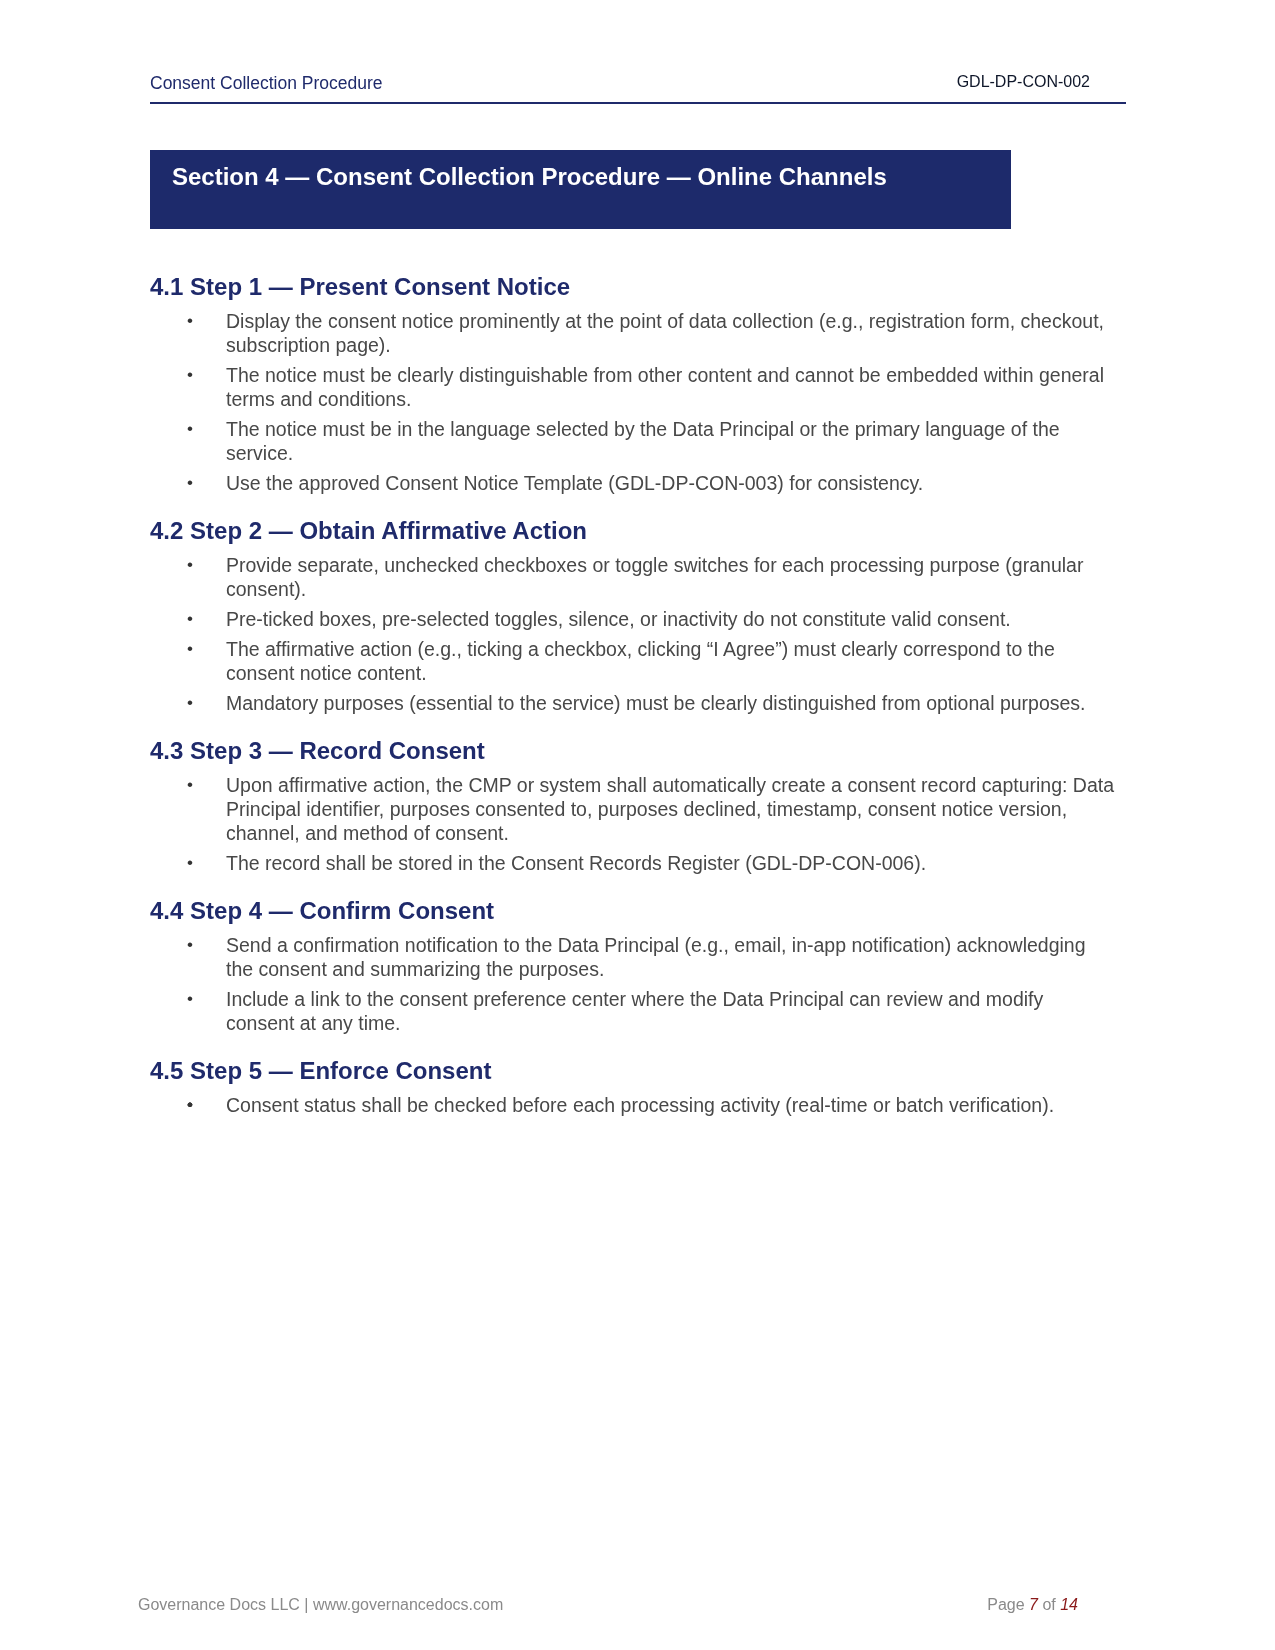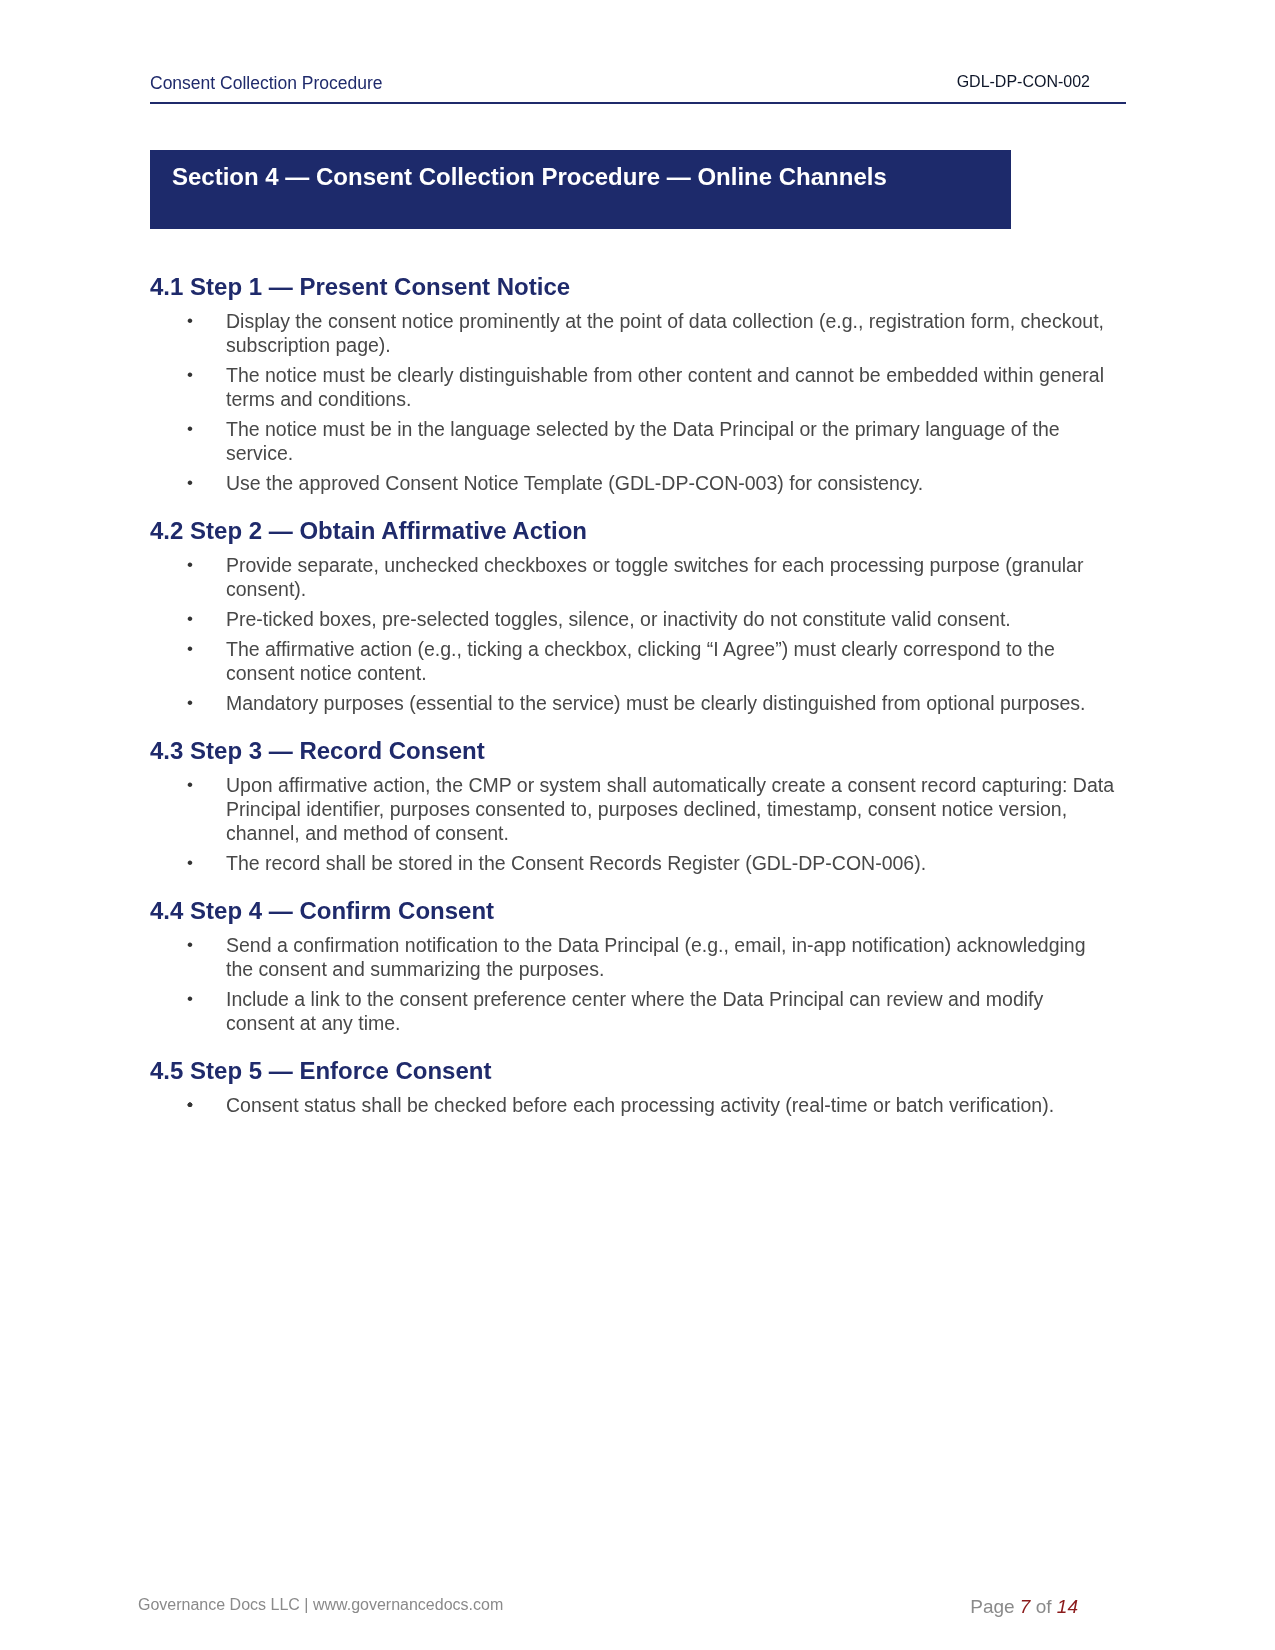--- a/index.html
+++ b/index.html
@@ -30,21 +30,21 @@
   .step li {
     position: relative; padding-left: 76px; padding-right: 10px;
     font-size: 19.5px; line-height: 24px; color: #484848; margin-bottom: 6px;
   }
   .step li .bullet {
     position: absolute; left: 37px; top: 0; font-size: 17px; color: #333333;
   }
 
   .page-footer { position: absolute; left: 138px; top: 1557px; width: 976px; height: 24px; margin-top: 39px; }
   .page-footer .footer-left { position: absolute; left: 0; top: 0; font-size: 16px; color: #8a8a8a; }
-  .page-footer .footer-right { position: absolute; right: 36px; top: 0; font-size: 19px; color: #8a8a8a; }
+  .page-footer .footer-right { position: absolute; right: 36px; top: 0; font-size: 16px; color: #8a8a8a; }
   .page-footer .pg-num { color: #8b1a1a; font-style: italic; }
 </style>
 </head>
 <body>
 
 <div class="page-header">
   <span class="doc-title">Consent Collection Procedure</span>
   <span class="doc-id">GDL-DP-CON-002</span>
 </div>
 

